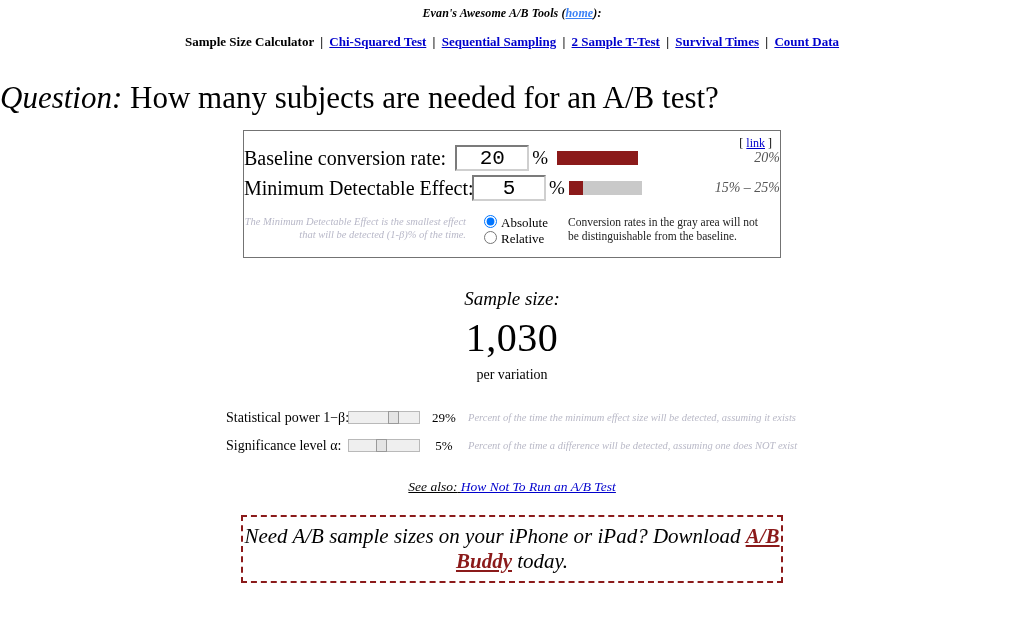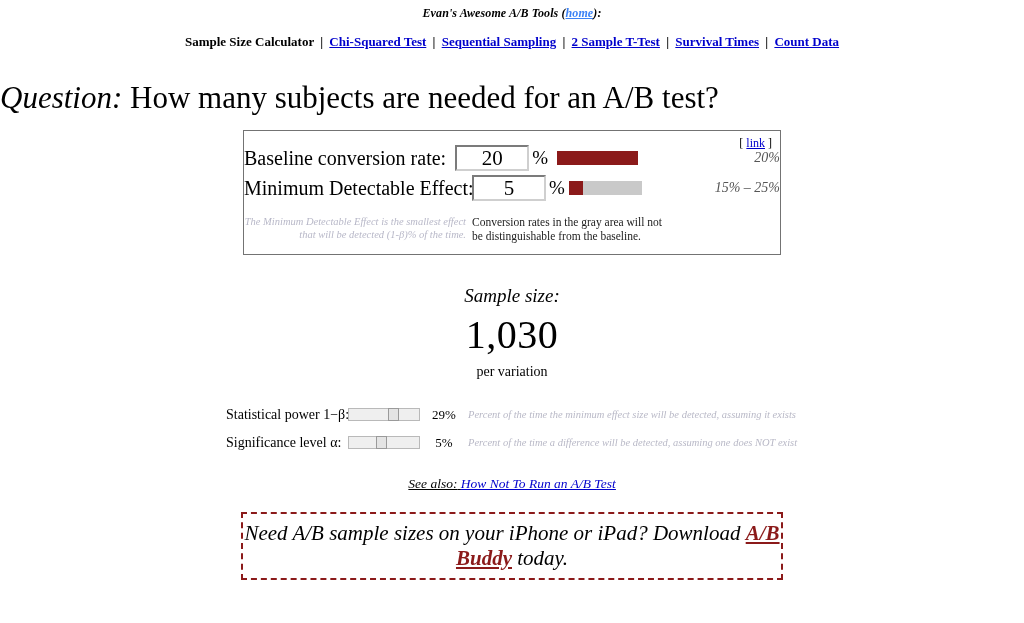--- a/index.html
+++ b/index.html
@@ -90,21 +90,21 @@
     font-size: 20px;
     padding-right: 6px;
     box-sizing: border-box;
     white-space: nowrap;
   }
   .numinput {
     width: 74px;
     height: 26px;
     font-size: 21px;
     text-align: center;
-    font-family: Liberation Serif, serif;
+    font-family: Liberation Mono, monospace;
     border: 2px inset #cfcfcf;
     box-sizing: border-box;
     background: #ffffff;
     color: #000;
   }
   .pct {
     font-size: 19px;
     padding-left: 3px;
     width: 22px;
   }
@@ -324,20 +324,28 @@
     <div class="pct">%</div>
     <div class="barzone">
       <div class="track" id="mde-track" style="width: 53%;"></div>
       <div class="fill" id="mde-fill" style="width: 10%;"></div>
     </div>
     <div class="barval">15% – 25%</div>
   </div>
 
   <div class="bottomrow">
     <div class="mde-note">The Minimum Detectable Effect is the smallest effect that will be detected (1-β)% of the time.</div>
+    <div class="radios">
+      <label>
+        <input type="radio" name="efftype" checked="" style=""><span>Absolute</span>
+      </label>
+      <label>
+        <input type="radio" name="efftype" style=""><span>Relative</span>
+      </label>
+    </div>
     <div class="gray-note">Conversion rates in the gray area will not be distinguishable from the baseline.</div>
   </div>
 </div>
 
 <div class="result">
   <div class="caption">Sample size:</div>
   <div class="value">1,030</div>
   <div class="per">per variation</div>
 </div>
 

